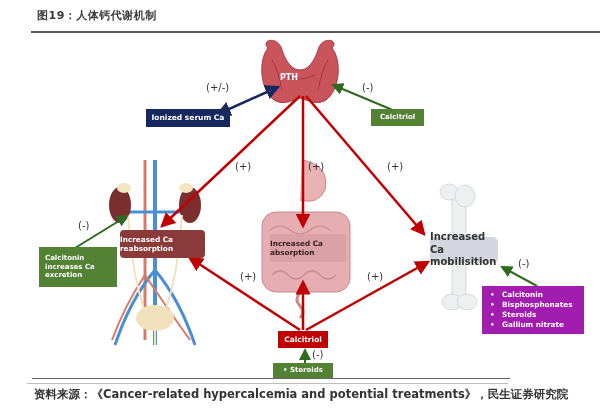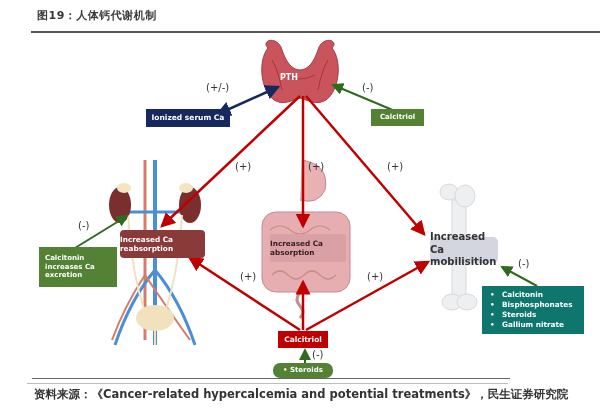--- a/index.html
+++ b/index.html
@@ -11,21 +11,21 @@
   .source { position:absolute; left:34px; top:387px; font-size:11.5px; color:#333; font-family:"DejaVu Sans", sans-serif; white-space:nowrap;font-weight:bold; }
   svg.diagram { position:absolute; left:0; top:0; }
   .box { position:absolute; display:flex; align-items:center; justify-content:center; font-weight:bold; font-family:"DejaVu Sans", sans-serif; line-height:1.25; }
   .navy { background:#16285e; color:#fff; font-size:7.5px; }
   .green { background:#548235; color:#fff; font-size:7px; }
   .red { background:#c00000; color:#fff; font-size:7.5px; }
   .maroon { background:#8b3a3a; color:#fff; font-size:7.3px; border-radius:4px; }
   .pink { background:#d9a0a6; color:#3a2020; font-size:7.3px; border-radius:2px; }
   .grey { background:#d3d6de; color:#333; font-size:10px; border-radius:5px; }
   .sign { position:absolute; font-size:10px; color:#333; font-family:"DejaVu Sans", sans-serif; }
-  .bullets { position:absolute; left:482px; top:286px; width:102px; height:48px; background:#0f766e; color:#fff; font-size:7.3px; font-weight:bold; padding:4px 0 0 8px; box-sizing:border-box; line-height:10px; }
+  .bullets { position:absolute; left:482px; top:286px; width:102px; height:48px; background:#a21caf; color:#fff; font-size:7.3px; font-weight:bold; padding:4px 0 0 8px; box-sizing:border-box; line-height:10px; }
   .bullets div::before { content:"•"; display:inline-block; width:12px; }
   .pth-label { position:absolute; left:280px; top:73px; font-size:8px; font-weight:bold; color:#fff; }
 </style>
 </head>
 <body>
 
 <div class="title">图19：人体钙代谢机制</div>
 <div class="rule-top"></div>
 
 <svg class="diagram" width="607" height="408" viewBox="0 0 607 408">
@@ -99,21 +99,21 @@
 <div class="box navy" style="left:146px;top:109px;width:84px;height:18px;">Ionized serum Ca</div>
 <div class="box green" style="left:371px;top:109px;width:53px;height:17px;">Calcitriol</div>
 
 <div class="box maroon" style="left:120px;top:230px;width:85px;height:28px;">Increased Ca reabsorption</div>
 <div class="box pink" style="left:270px;top:234px;width:76px;height:28px;">Increased Ca absorption</div>
 <div class="box grey" style="left:430px;top:237px;width:68px;height:26px;">Increased Ca mobilisition</div>
 
 <div class="box green" style="left:39px;top:247px;width:78px;height:40px;padding:0 6px;box-sizing:border-box;">Calcitonin increases Ca excretion</div>
 
 <div class="box red" style="left:278px;top:331px;width:50px;height:17px;">Calcitriol</div>
-<div class="box green" style="left:273px;top:363px;width:60px;height:15px;border-radius:7px;">• Steroids</div>
+<div class="box green" style="left:273px;top:363px;width:60px;height:15px;">• Steroids</div>
 
 <div class="bullets">
   <div>Calcitonin</div>
   <div>Bisphosphonates</div>
   <div>Steroids</div>
   <div>Gallium nitrate</div>
 </div>
 
 <div class="sign" style="left:206px;top:82px;">(+/-)</div>
 <div class="sign" style="left:362px;top:82px;">(-)</div>

